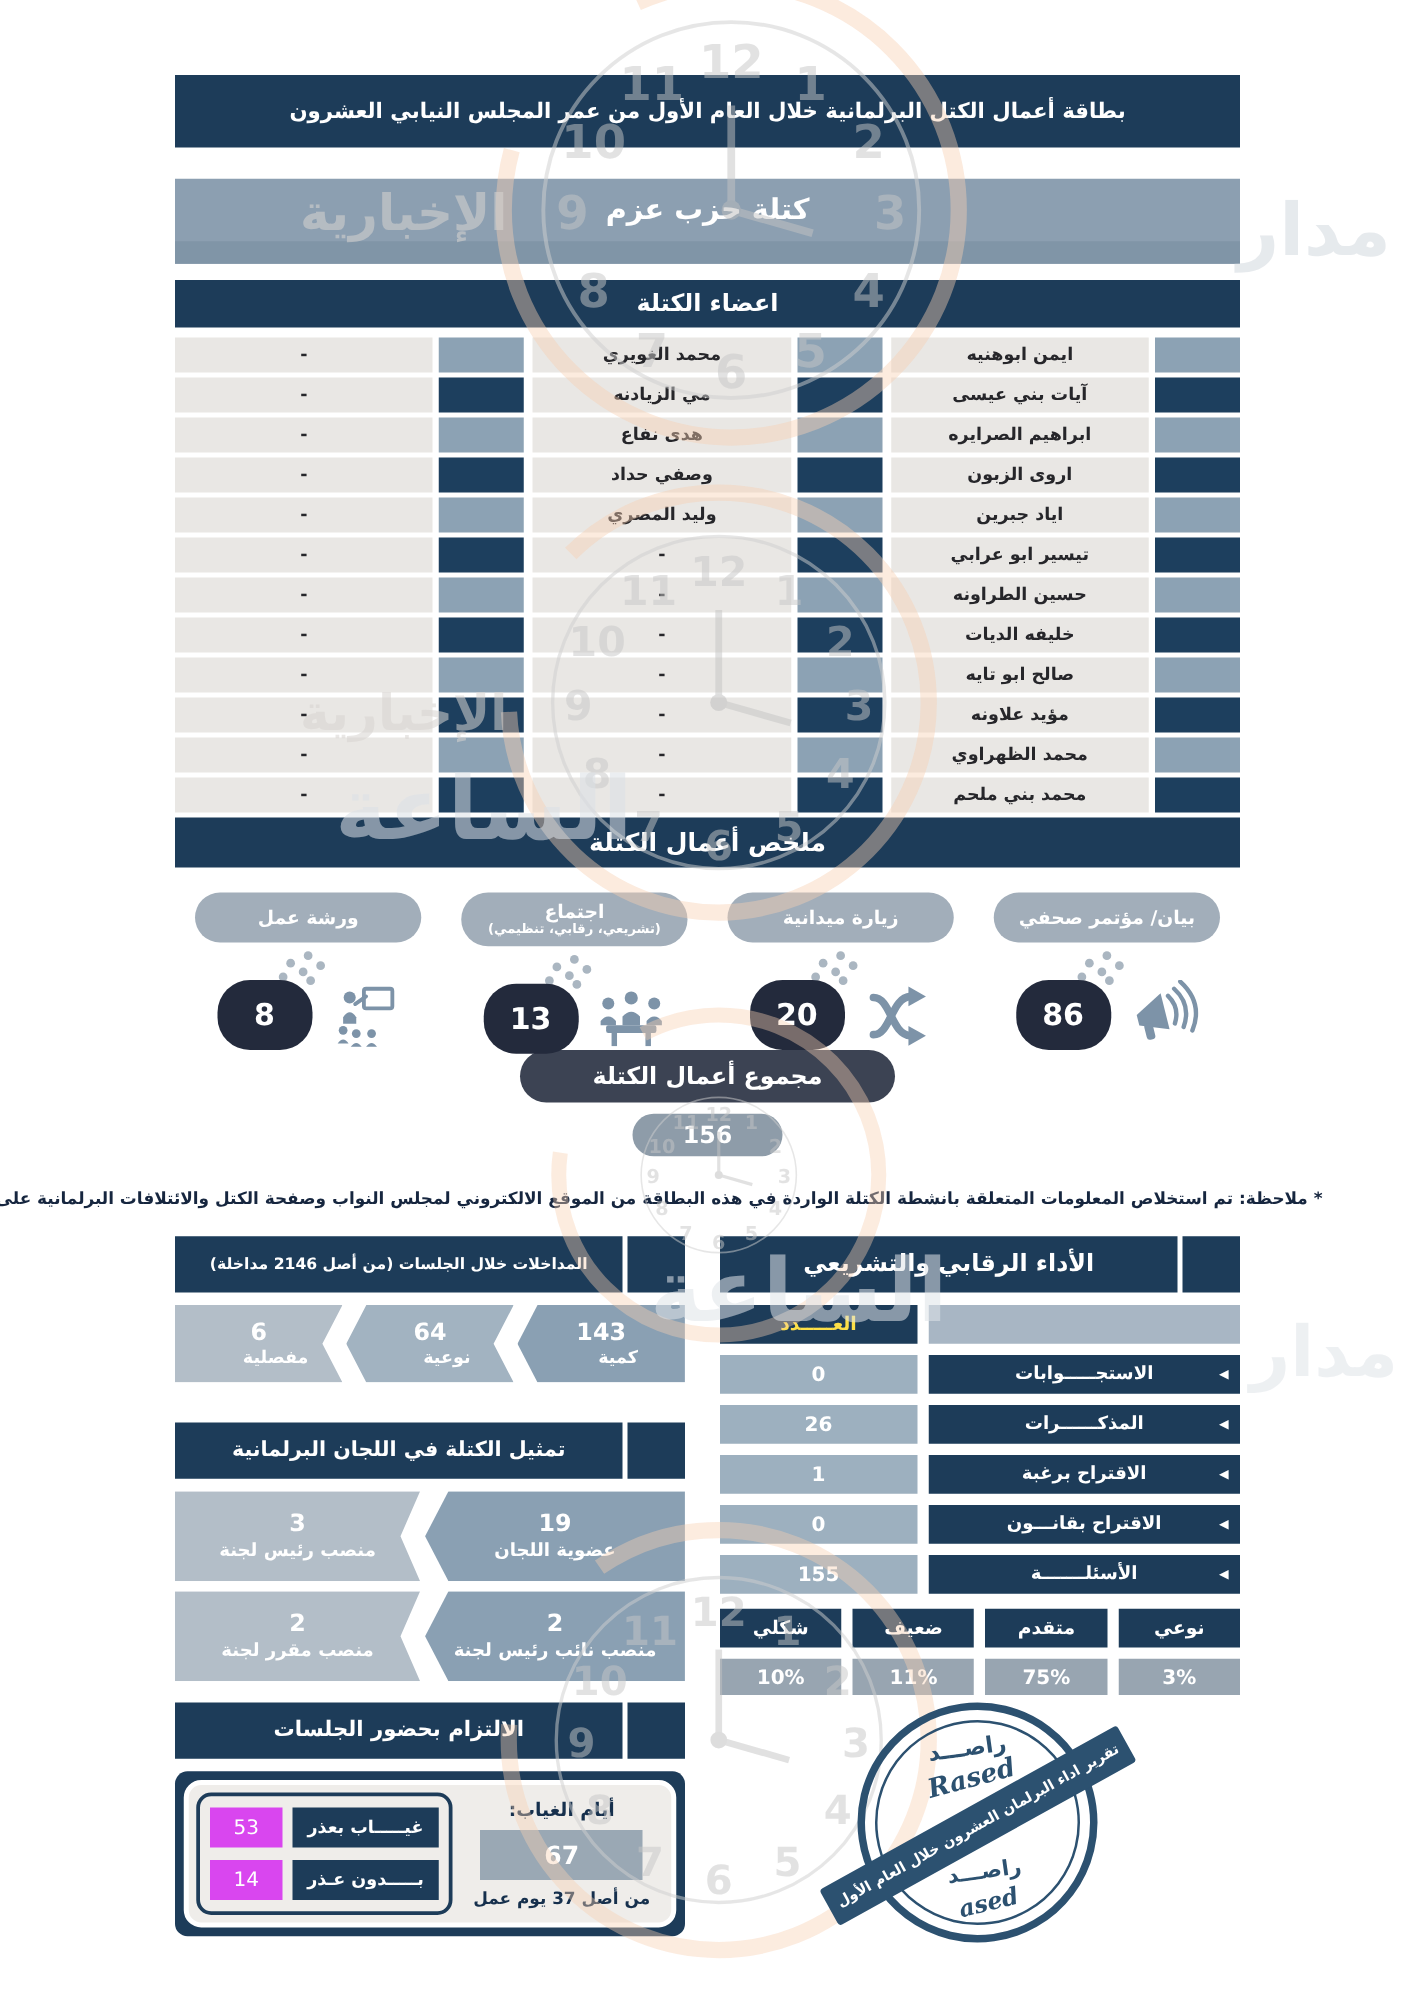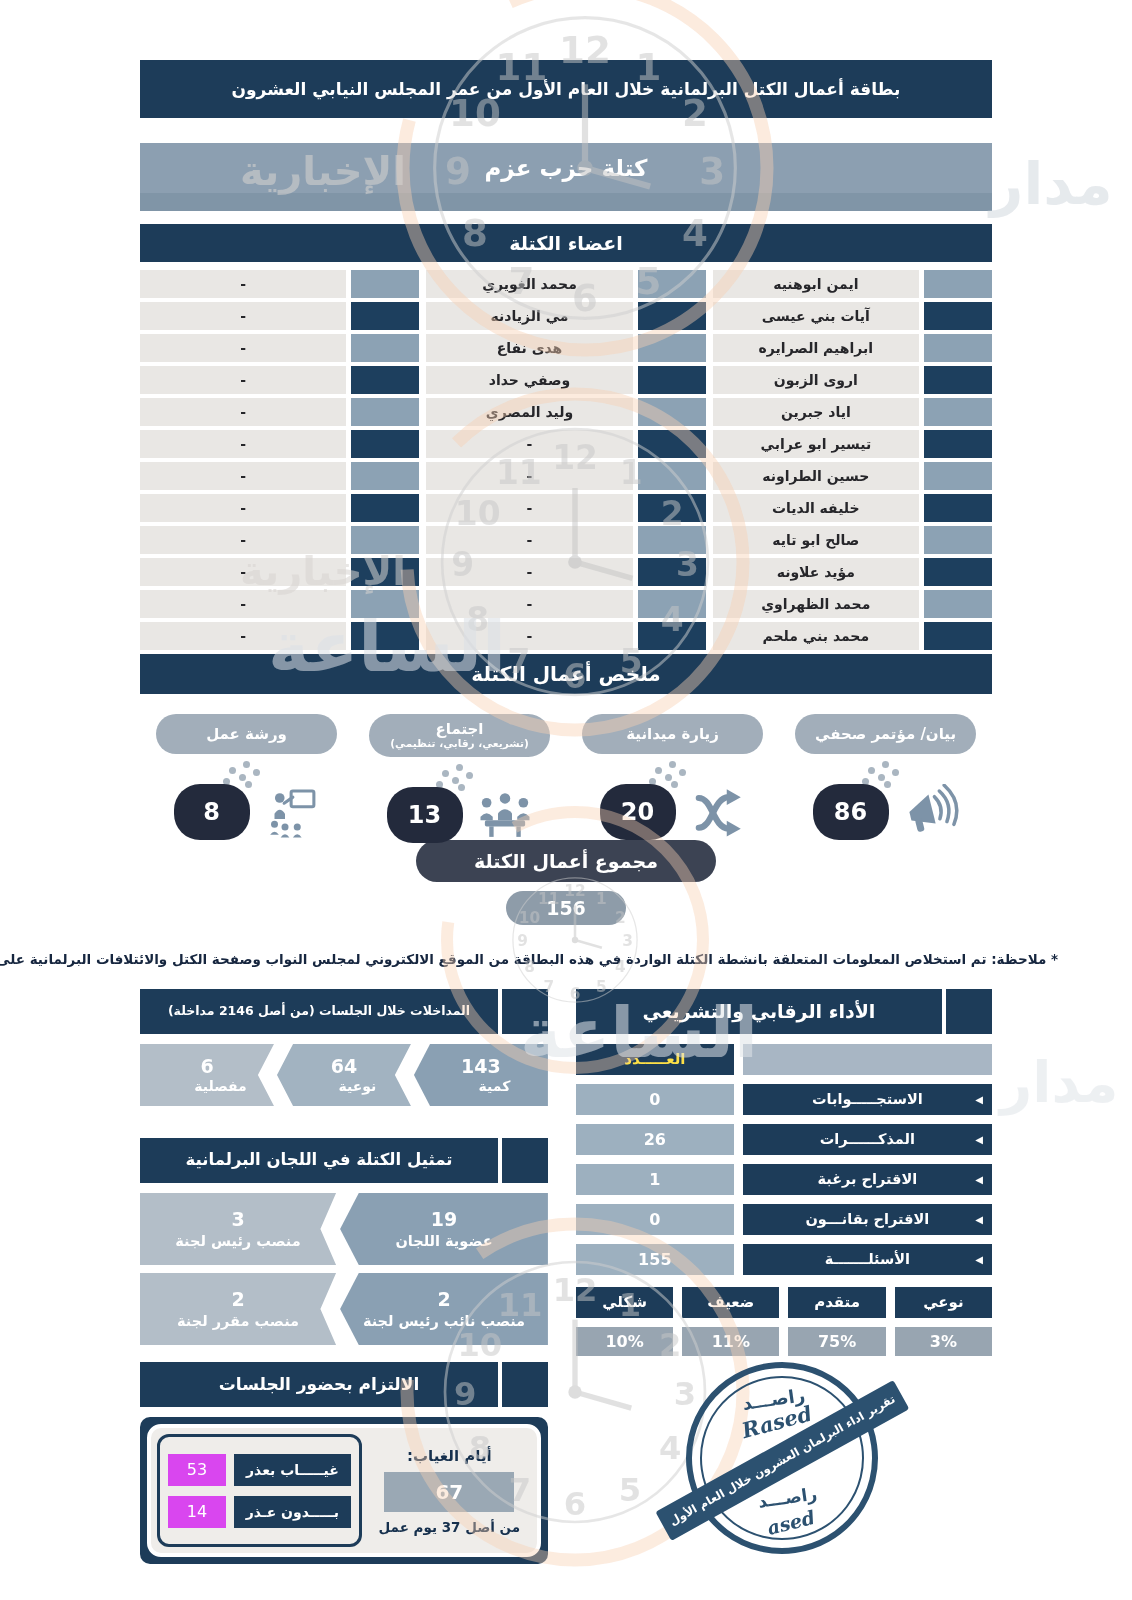--- a/index.html
+++ b/index.html
@@ -85,21 +85,21 @@
   .pair-row{display:flex;gap:4px;height:72px;}
   .pr1{margin-top:10px;} .pr2{margin-top:8px;}
   .pair{display:flex;flex-direction:column;justify-content:center;text-align:center;
     color:#fff;font-weight:bold;line-height:1.25;}
   .pair .n{font-size:19px;} .pair .l{font-size:14.5px;}
   .pair-a{flex:1.06;background:#8aa0b3;clip-path:polygon(100% 0,100% 100%,9% 100%,0 50%,9% 0);}
   .pair-b{flex:1;background:#b3bec8;clip-path:polygon(100% 0,92% 50%,100% 100%,0 100%,0 0);}
 
   
   .att-header{margin-top:17px;}
-  .att-panel{margin-top:10px;background:#1d3c59;border-radius:10px;padding:7px;height:147px;box-sizing:border-box;}
+  .att-panel{margin-top:10px;background:#1d3c59;border-radius:10px;padding:7px;height:132px;box-sizing:border-box;}
   .att-inner{border:4px solid #fff;border-radius:14px;background:#efedea;height:100%;
     box-sizing:border-box;display:flex;padding:6px;gap:6px;}
   .att-days{flex:1;display:flex;flex-direction:column;align-items:center;justify-content:center;gap:7px;}
   .att-days-label{color:#16304d;font-weight:bold;font-size:15px;}
   .att-box{background:#9aa8b4;color:#fff;font-weight:bold;font-size:20px;width:130px;height:40px;
     line-height:40px;text-align:center;}
   .att-total{color:#16304d;font-weight:bold;font-size:13.5px;}
   .att-excuse{flex:1.12;border:3px solid #1d3c59;border-radius:12px;display:flex;flex-direction:column;
     justify-content:center;gap:10px;padding:8px;}
   .att-row{display:flex;gap:8px;align-items:center;justify-content:center;}

